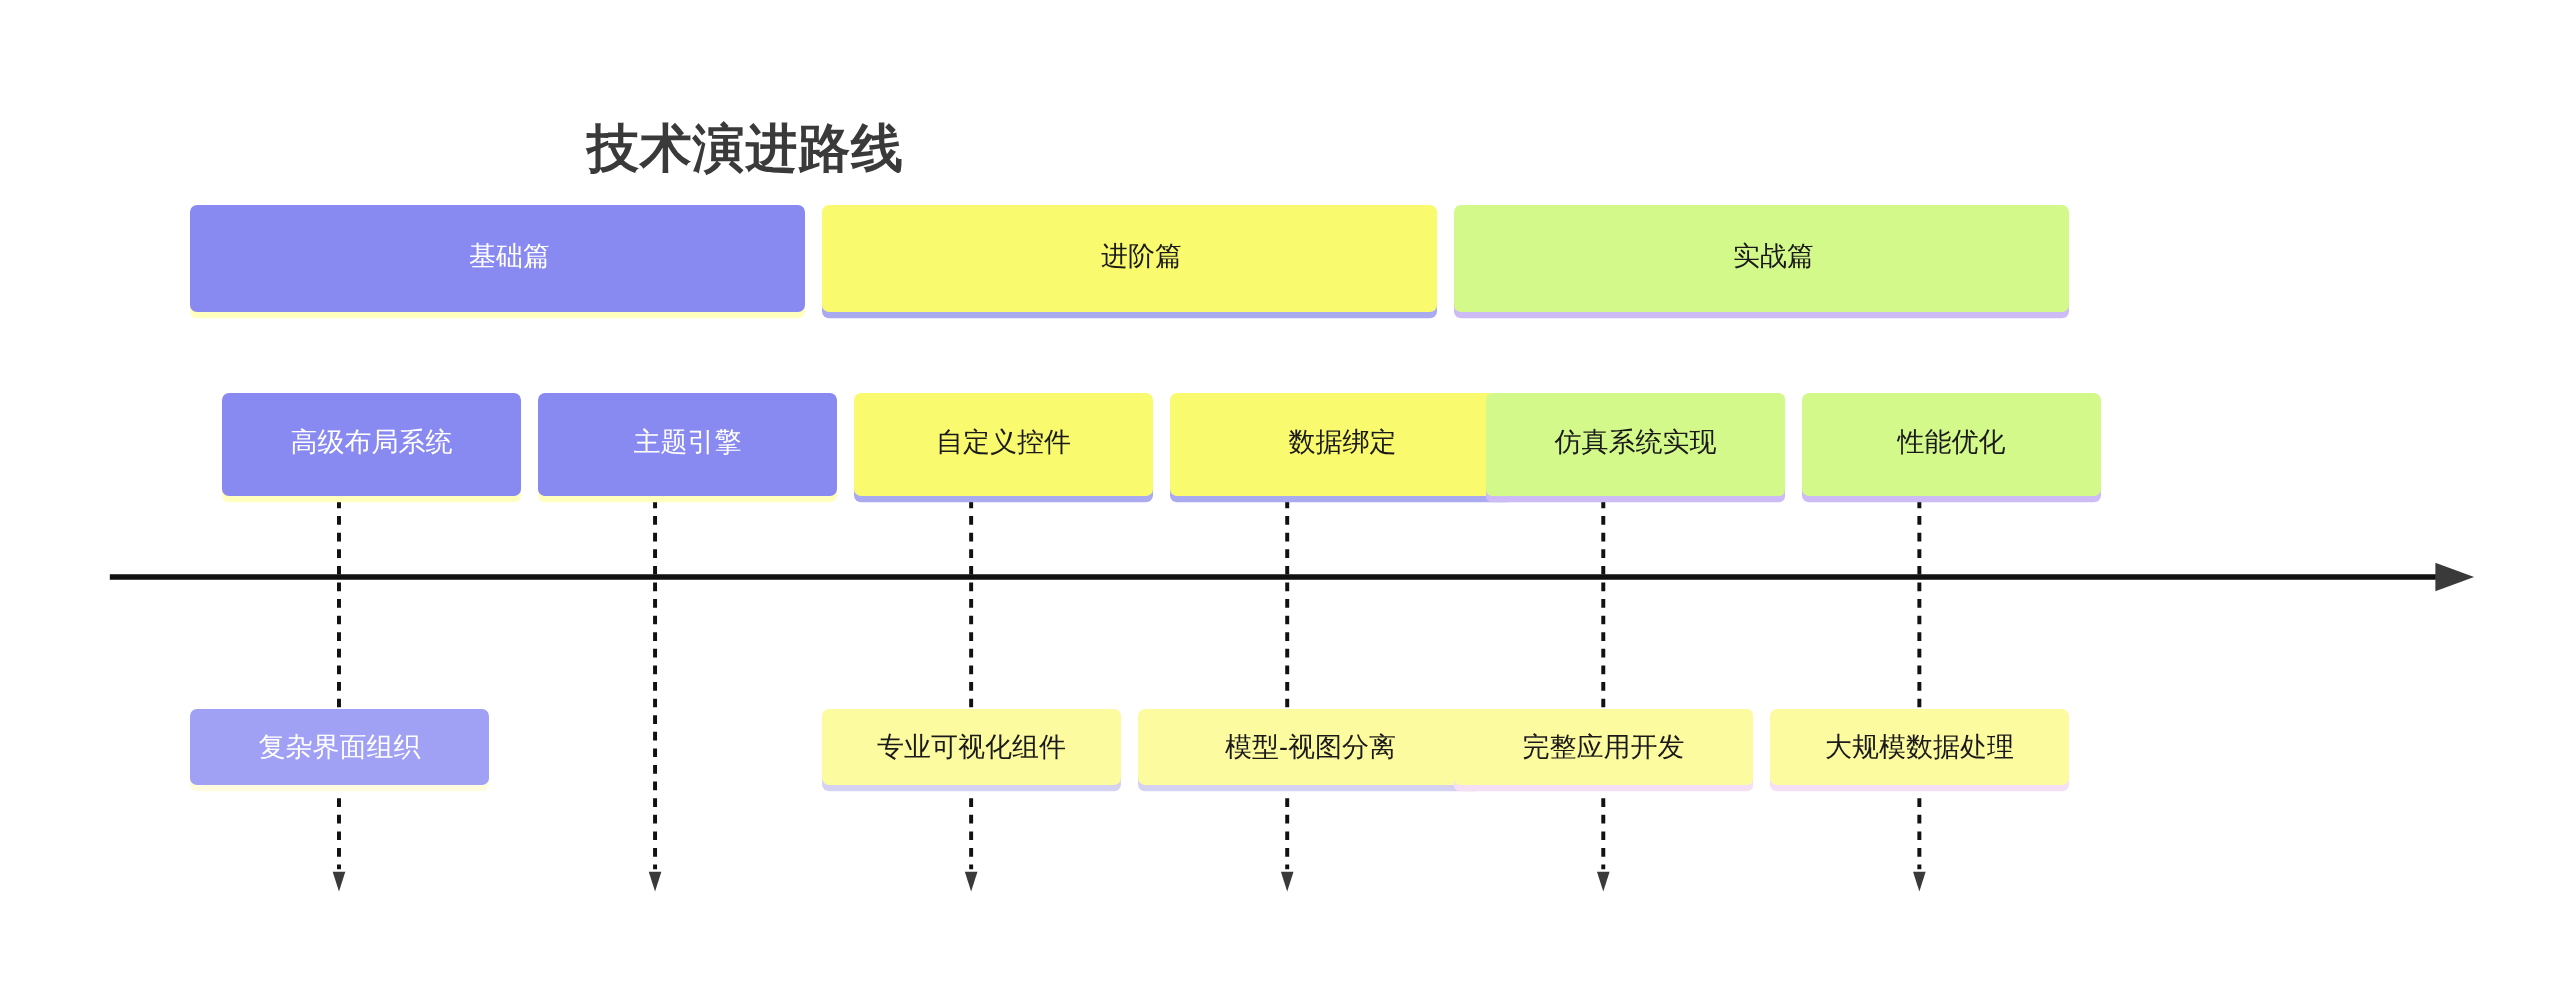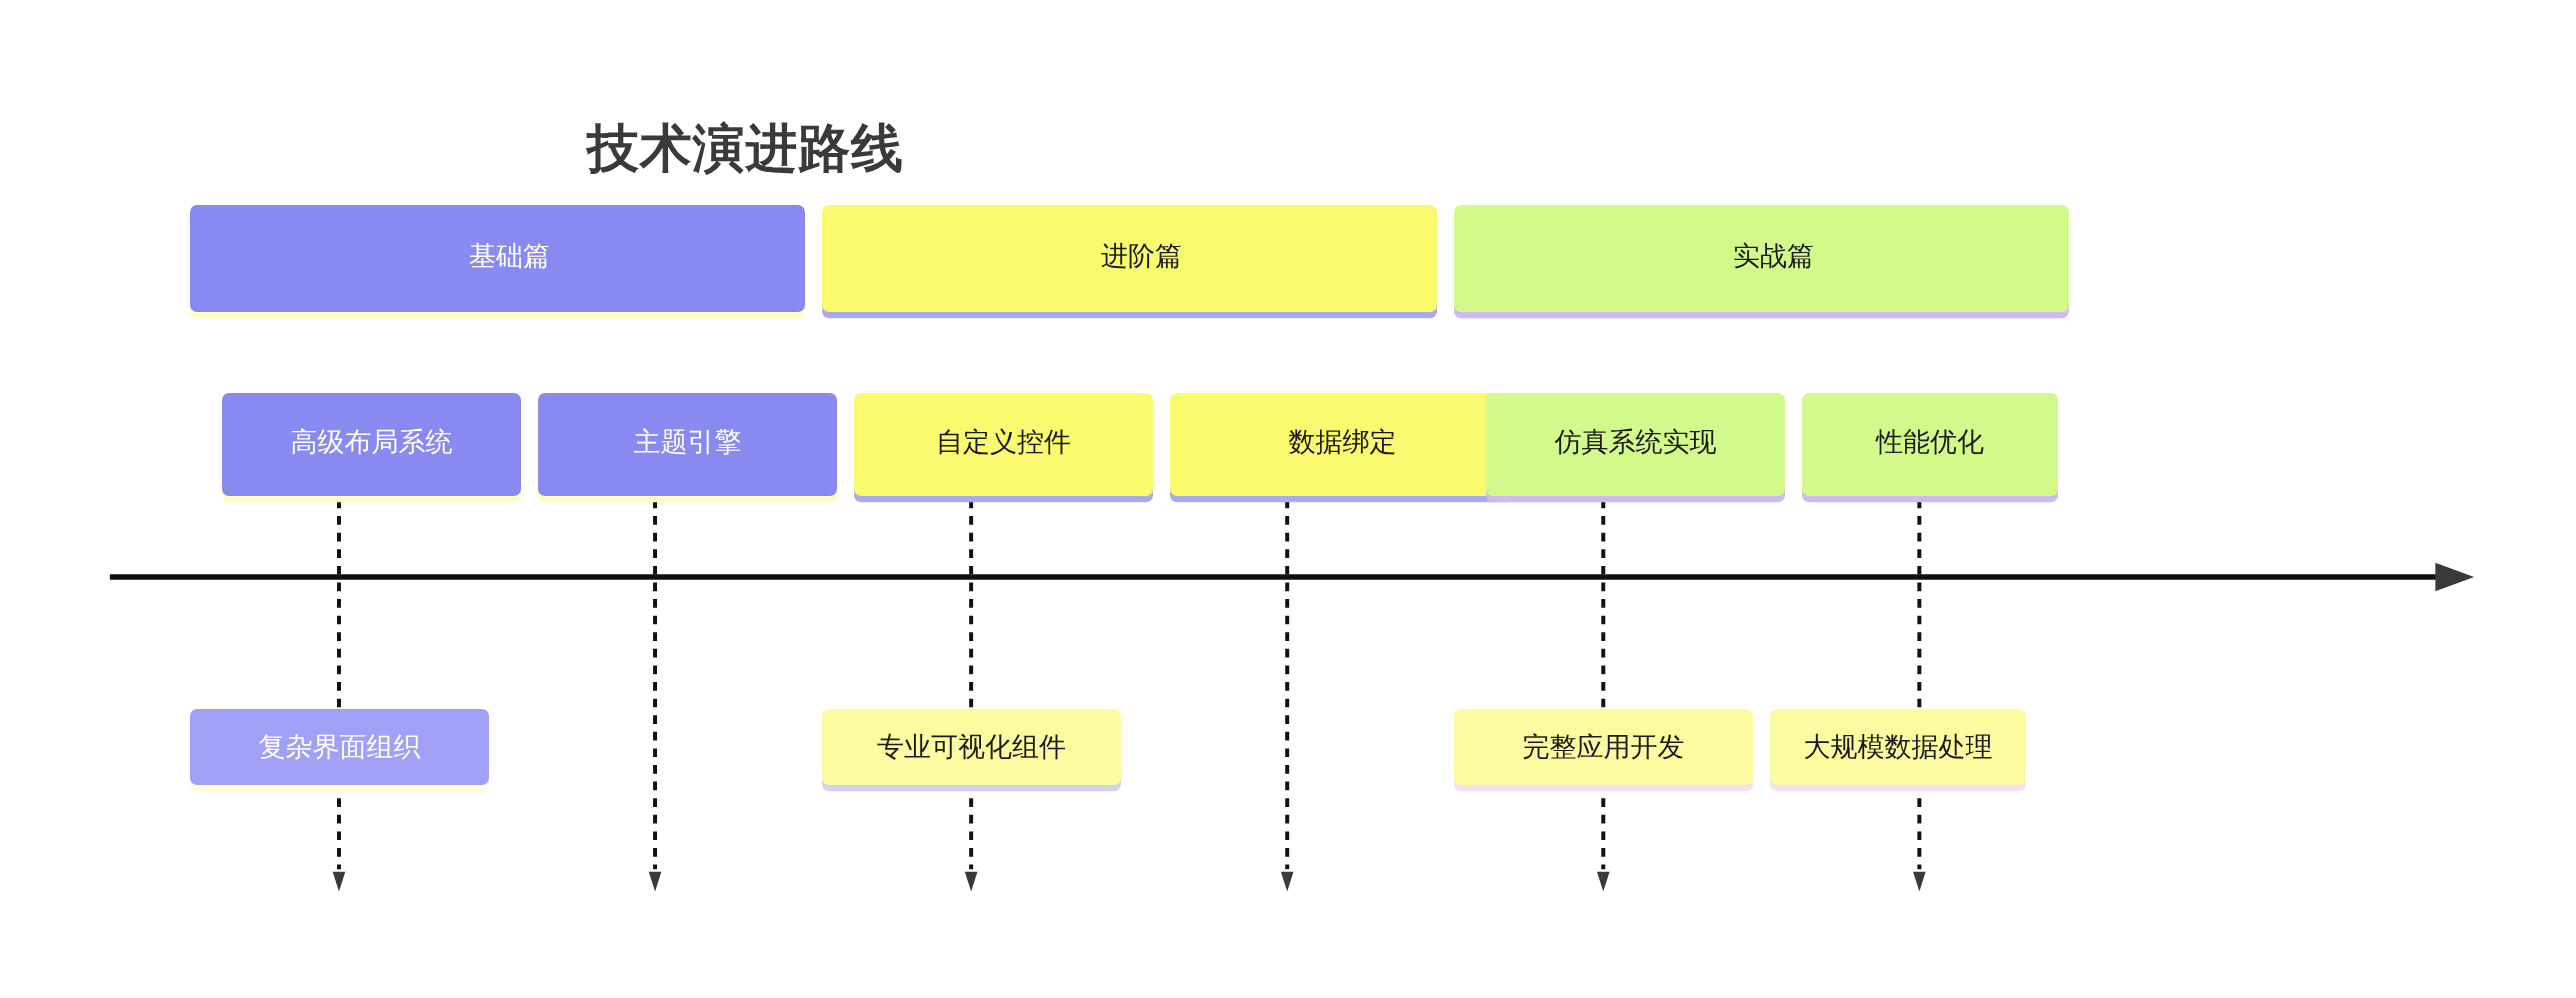--- a/index.html
+++ b/index.html
@@ -23,21 +23,21 @@
   .box{
     position:absolute;border-radius:7.1px;
     display:flex;align-items:center;justify-content:center;
     font-size:27px;white-space:nowrap;z-index:2;
   }
   .row1{top:205px;height:107px;padding-bottom:4.7px;box-sizing:border-box;padding-left:24px;}
   .row2{top:393px;height:103px;padding-bottom:4.7px;box-sizing:border-box;margin-left:32px;}
   .row3{top:709px;height:76px;box-sizing:border-box;}
   .c1{left:190px;width:299px;}  .c2{left:506px;width:299px;}
   .c3{left:822px;width:299px;} .c4{left:1138px;width:345px;}
-  .c5{left:1454px;width:299px;} .c6{left:1770px;width:256px;}
+  .c5{left:1454px;width:299px;border-radius:6px;} .c6{left:1770px;width:299px;}
   .h1{left:190px;width:615px;}  .h2{left:822px;width:615px;} .h3{left:1454px;width:615px;}
   .theme-purple{background:var(--purple);color:var(--textLight);box-shadow:0 6.3px 0 var(--shadowYellow);}
   .theme-yellow{background:var(--yellow);color:var(--textDark);box-shadow:0 6.3px 0 var(--shadowPeriwinkle);}
   .theme-green{background:var(--green);color:var(--textDark);box-shadow:0 6.3px 0 var(--shadowLavender);}
   .theme-purple-light{background:var(--purpleLight);color:var(--textLight);box-shadow:0 6.3px 0 var(--shadowYellowPale);}
   .theme-yellow-light{background:var(--yellowLight);color:var(--textDark);box-shadow:0 6.3px 0 var(--shadowLavenderLight);}
   .theme-yellow-light-pink{background:var(--yellowLight);color:var(--textDark);box-shadow:0 6.3px 0 var(--shadowPink);}
   .lines-layer{position:absolute;left:0;top:0;z-index:1;}
 </style>
 </head>
@@ -94,20 +94,23 @@
   <div class="box row2 c6 theme-green">
     <span>性能优化</span>
   </div>
 
   <div class="box row3 c1 theme-purple-light">
     <span>复杂界面组织</span>
   </div>
   <div class="box row3 c3 theme-yellow-light">
     <span>专业可视化组件</span>
   </div>
+  <div class="box row3 c4 theme-yellow-light">
+    <span>模型-视图分离</span>
+  </div>
   <div class="box row3 c5 theme-yellow-light-pink">
     <span>完整应用开发</span>
   </div>
   <div class="box row3 c6 theme-yellow-light-pink">
     <span>大规模数据处理</span>
   </div>
 
 </div>
 
 

